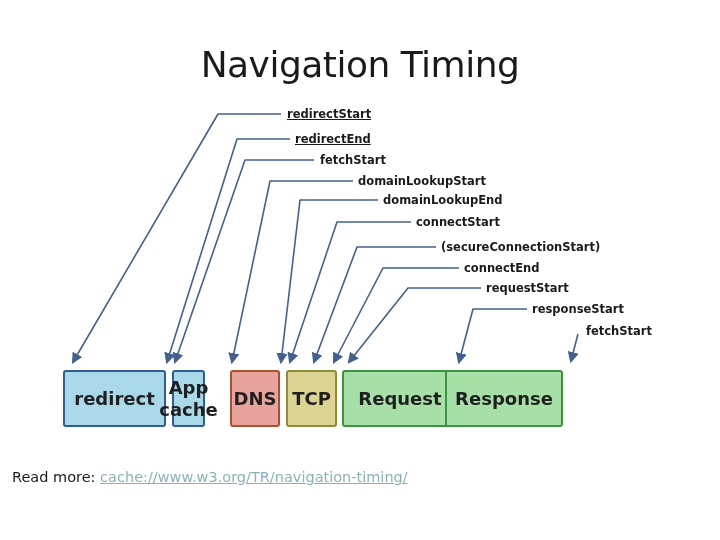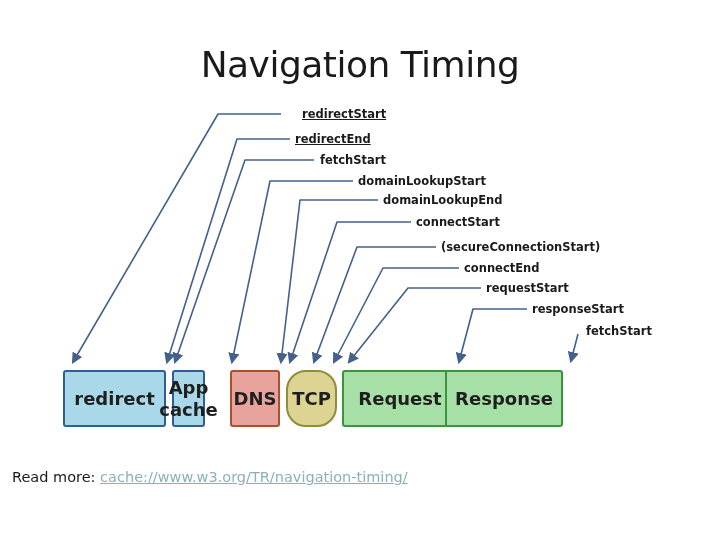--- a/index.html
+++ b/index.html
@@ -69,36 +69,36 @@
     <polyline class="connector" points="378,200 300,200 281,362" marker-end="url(#arrow)"></polyline>
     <polyline class="connector" points="411,222 337,222 290,362" marker-end="url(#arrow)"></polyline>
     <polyline class="connector" points="436,247 357,247 314,362" marker-end="url(#arrow)"></polyline>
     <polyline class="connector" points="459,268 383,268 334,362" marker-end="url(#arrow)"></polyline>
     <polyline class="connector" points="481,288 408,288 349,362" marker-end="url(#arrow)"></polyline>
     <polyline class="connector" points="527,309 473,309 459,362" marker-end="url(#arrow)"></polyline>
     <polyline class="connector" points="578,334 571,361" marker-end="url(#arrow)"></polyline>
   </svg>
 
   <div>
-    <span class="timing-label u" style="left:302px; top:108px;">redirectStart</span>
+    <span class="timing-label u" style="left:287px; top:108px;">redirectStart</span>
     <span class="timing-label u" style="left:295px; top:133px;">redirectEnd</span>
     <span class="timing-label" style="left:320px; top:154px;">fetchStart</span>
     <span class="timing-label" style="left:358px; top:175px;">domainLookupStart</span>
     <span class="timing-label" style="left:383px; top:194px;">domainLookupEnd</span>
     <span class="timing-label" style="left:416px; top:216px;">connectStart</span>
     <span class="timing-label" style="left:441px; top:241px;">(secureConnectionStart)</span>
     <span class="timing-label" style="left:464px; top:262px;">connectEnd</span>
     <span class="timing-label" style="left:486px; top:282px;">requestStart</span>
     <span class="timing-label" style="left:532px; top:303px;">responseStart</span>
     <span class="timing-label" style="left:586px; top:325px;">fetchStart</span>
 
     <div class="phase-box phase-blue" style="left:63px; width:103px;">redirect</div>
     <div class="phase-box phase-blue" style="left:172px; width:33px; padding:0 4px;">App cache</div>
     <div class="phase-box phase-red" style="left:230px; width:50px;">DNS</div>
-    <div class="phase-box phase-tan" style="left:286px; width:51px;border-radius:20px;">TCP</div>
+    <div class="phase-box phase-tan" style="left:286px; width:51px;">TCP</div>
     <div class="phase-box phase-green phase-request" style="left:342px; width:114px;">Request</div>
     <div class="phase-box phase-green phase-response" style="left:445px; width:118px;">Response</div>
   </div>
 
   <div class="footer">
     <div><span class="read-more">Read more:</span>
       <a>cache://www.w3.org/TR/navigation-timing/</a>
     </div>
   </div>
 

